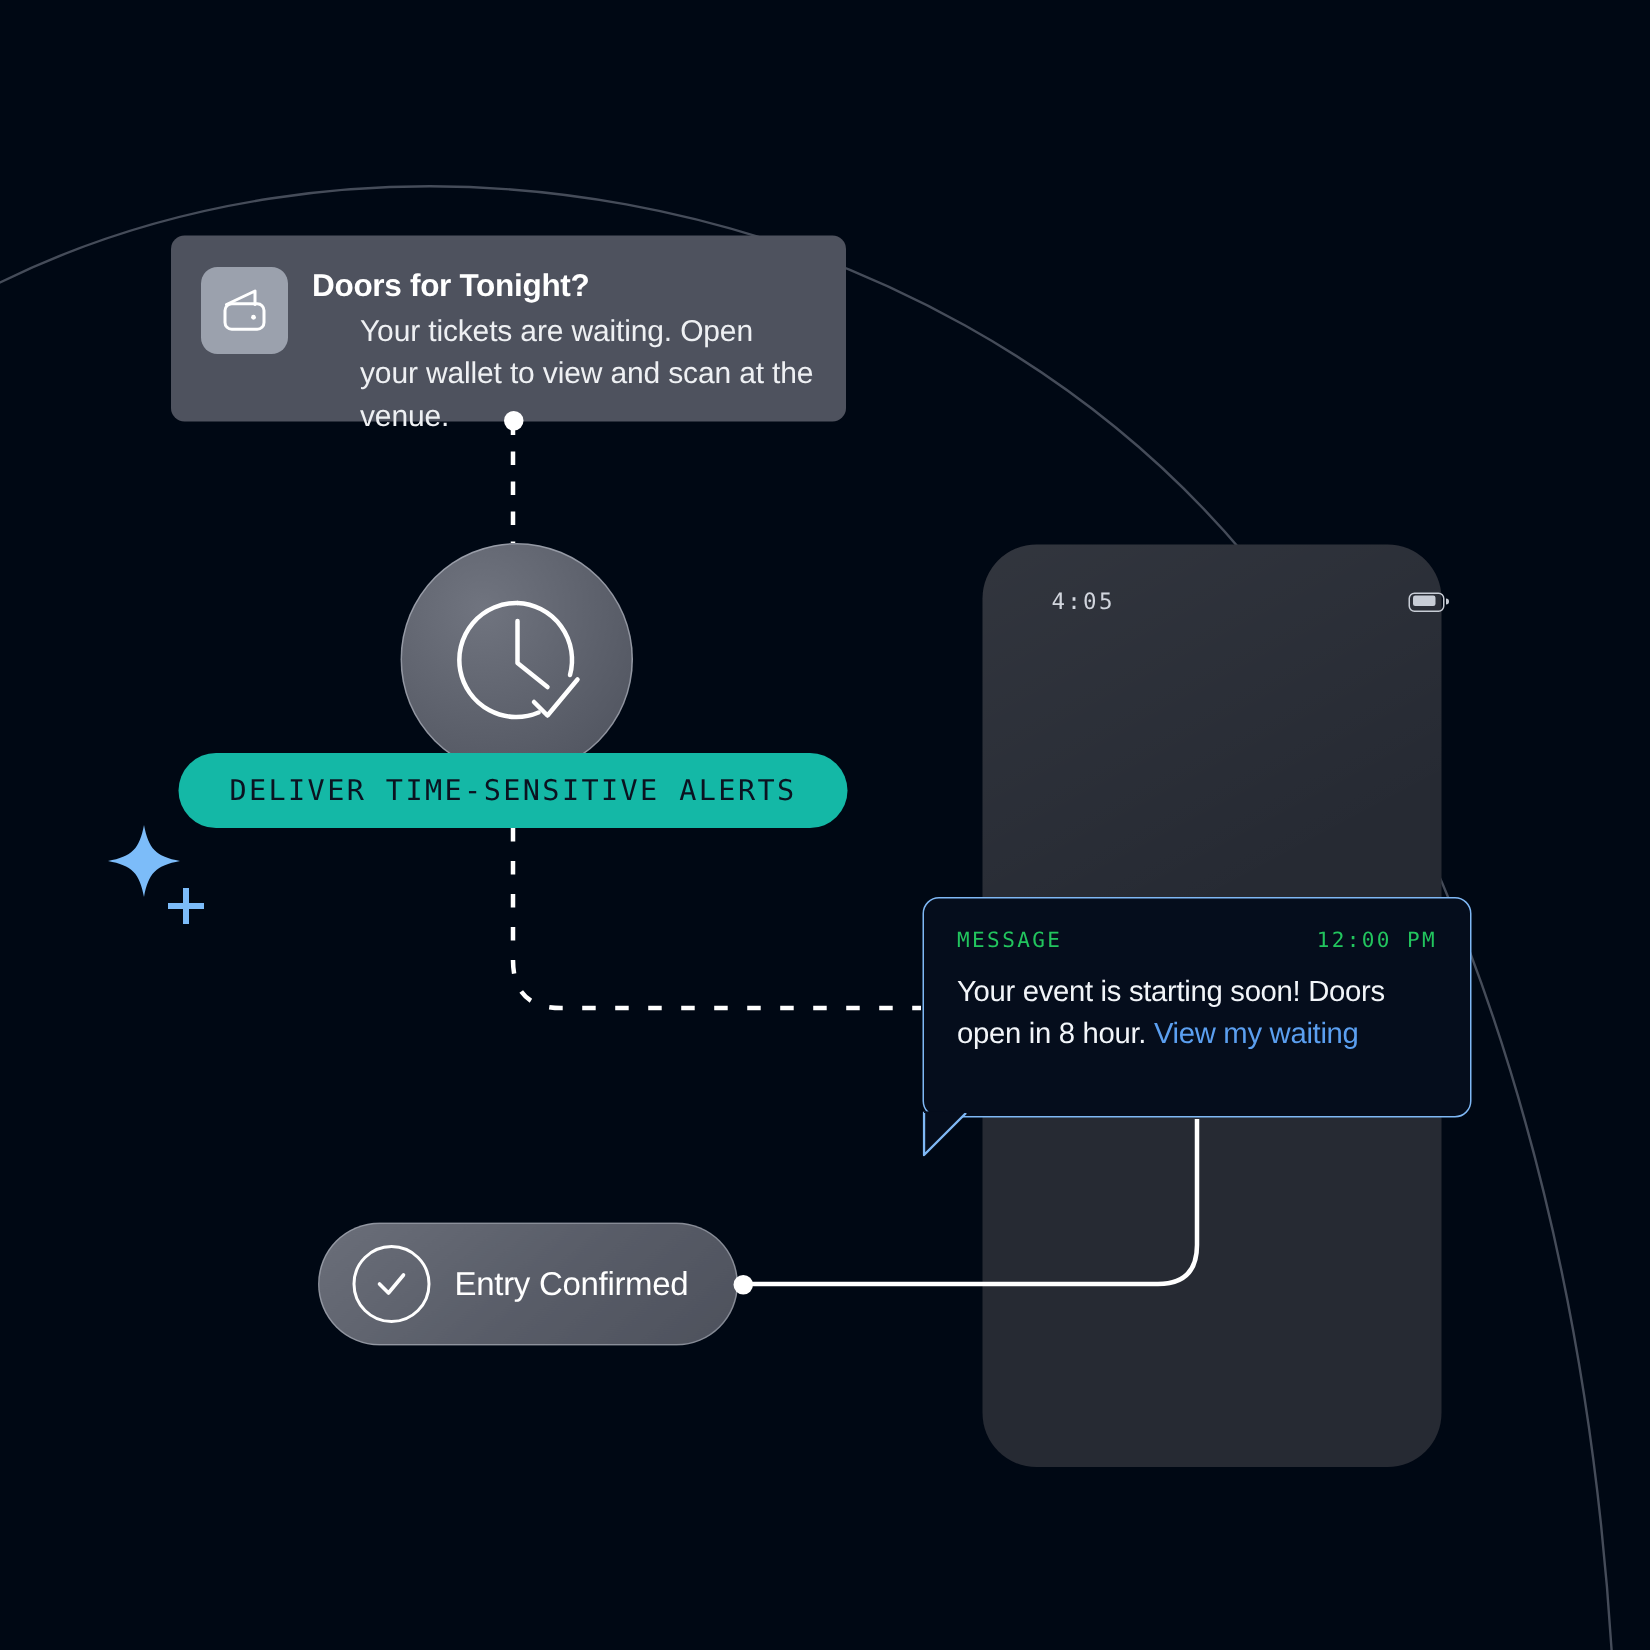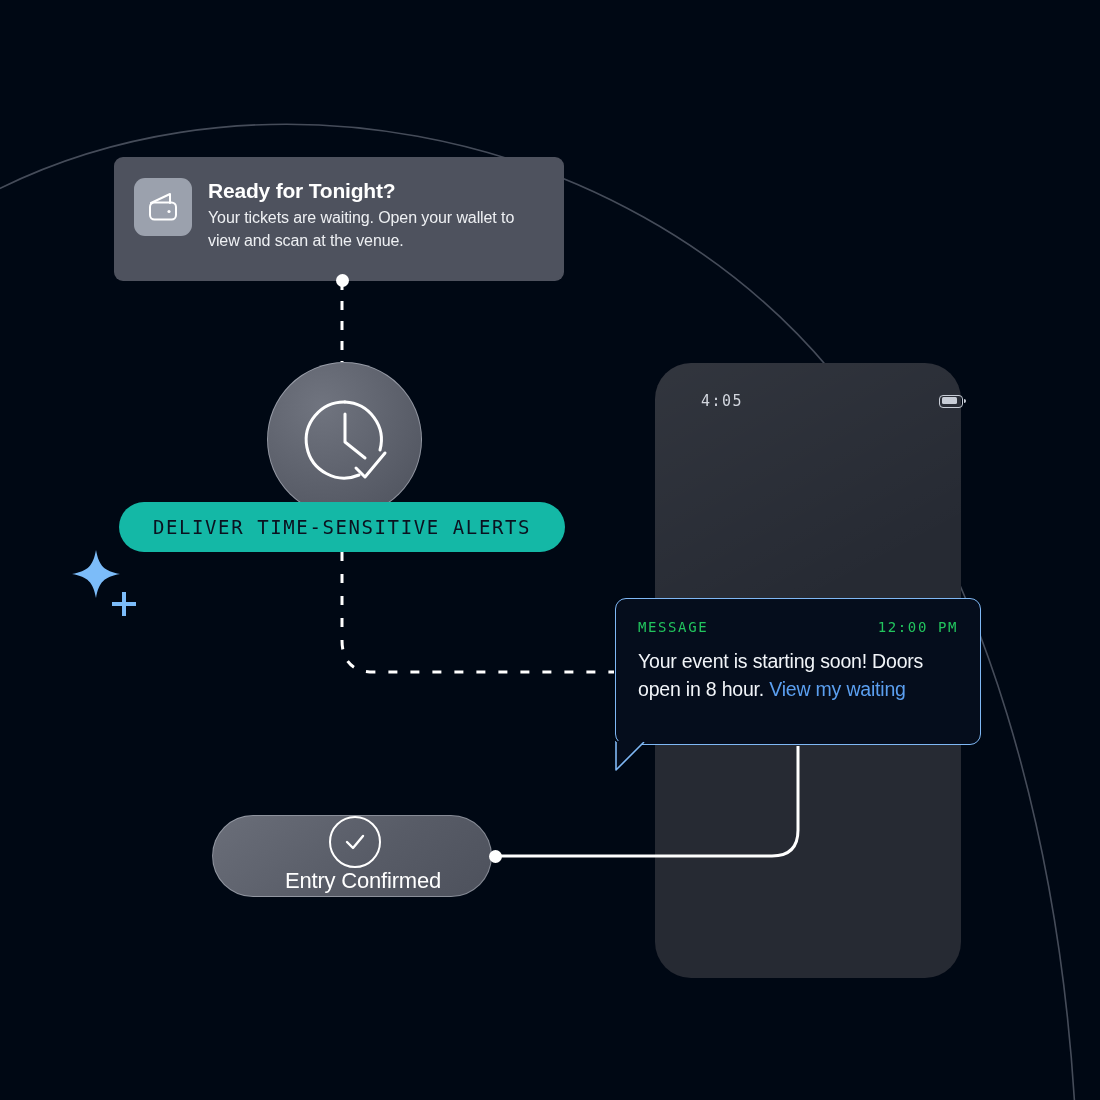--- a/index.html
+++ b/index.html
@@ -122,25 +122,26 @@
   }
   .notif-text { padding-top: 1px; }
   .notif-title {
     font-size: 21px;
     font-weight: bold;
     color: #ffffff;
     letter-spacing: -0.2px;
     margin-bottom: 4px;
   }
   .notif-body {
-    font-size: 16px;
+    font-size: 20px;
     color: #eef0f3;
     line-height: 1.42;
     letter-spacing: -0.1px;
     max-width: 340px;
+    margin-left: 32px;
   }
 
   
   .clock-node {
     position: absolute;
     left: 267px;
     top: 362px;
     width: 155px;
     height: 155px;
     border-radius: 50%;
@@ -226,21 +227,20 @@
     top: 815px;
     width: 280px;
     height: 82px;
     border-radius: 41px;
     background: linear-gradient(140deg, #6a6e79 0%, #585c67 55%, #4d515c 100%);
     border: 1px solid rgba(215,220,230,0.40);
     box-sizing: border-box;
     display: flex;
     align-items: center;
     padding-left: 22px;
-    flex-direction: column;
   }
   .entry-check {
     width: 48px;
     height: 48px;
     min-width: 48px;
     border-radius: 50%;
     border: 2px solid #ffffff;
     display: flex;
     align-items: center;
     justify-content: center;
@@ -290,21 +290,21 @@
 
   <div class="notif-card">
     <div class="notif-icon">
       <svg width="34" height="32" viewBox="0 0 34 32">
         <path d="M5 12 L24 3 L24 12" fill="none" stroke="#ffffff" stroke-width="2" stroke-linejoin="round" stroke-linecap="round"></path>
         <rect x="4" y="11.5" width="26" height="17" rx="4.5" fill="none" stroke="#ffffff" stroke-width="2"></rect>
         <circle cx="23" cy="20.5" r="1.6" fill="#ffffff"></circle>
       </svg>
     </div>
     <div class="notif-text">
-      <div class="notif-title">Ready for Tonight?</div>
+      <div class="notif-title">Doors for Tonight?</div>
       <div class="notif-body">Your tickets are waiting. Open your wallet to view and scan at the venue.</div>
     </div>
   </div>
 
   <div class="dot" style="left:336px; top:274px;"></div>
 
   <div class="clock-node">
     <svg width="96" height="96" viewBox="0 0 96 96">
 
       <path d="M 48 10 A 38 38 0 1 0 62 83" fill="none" stroke="#ffffff" stroke-width="3" stroke-linecap="round"></path>

